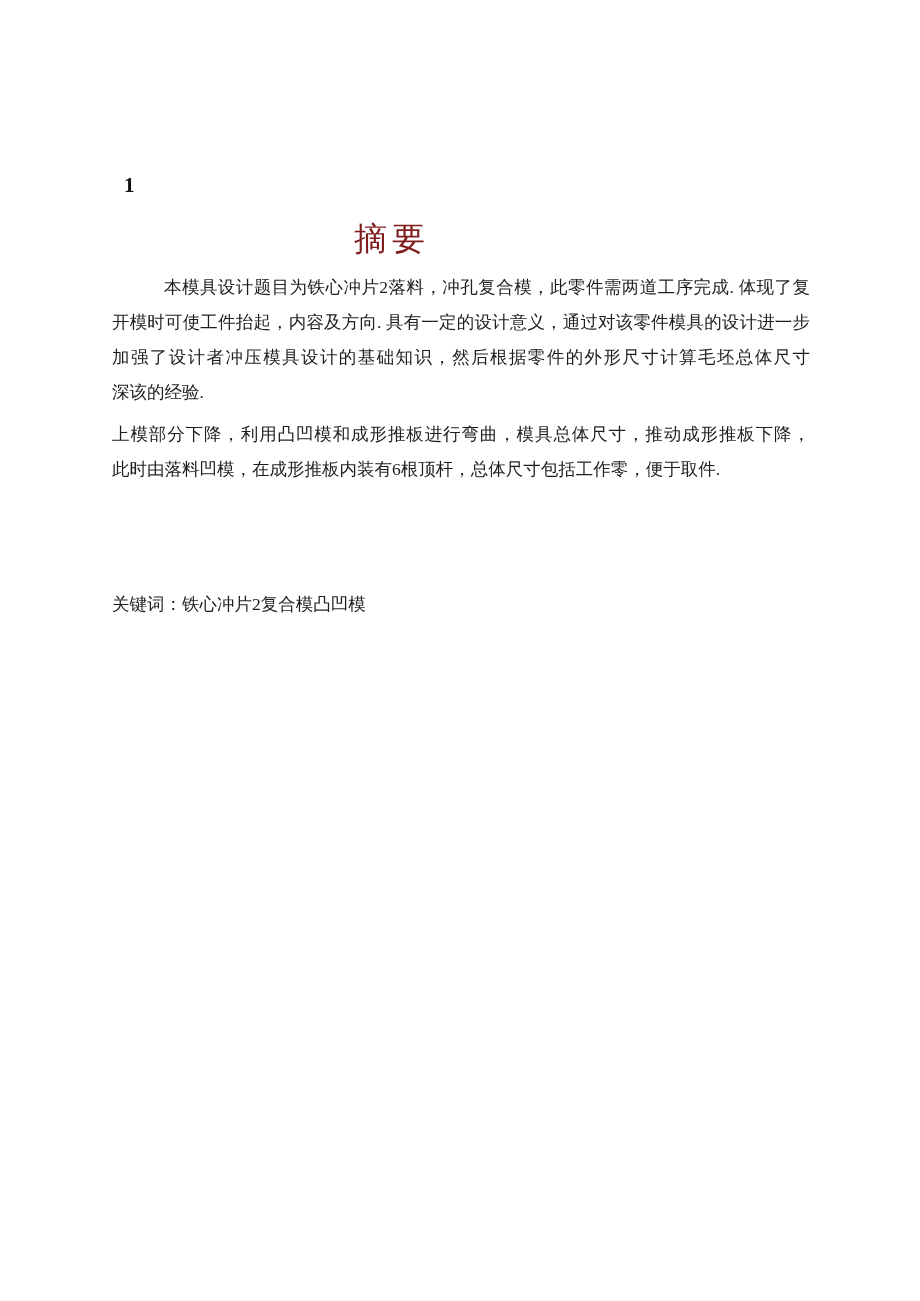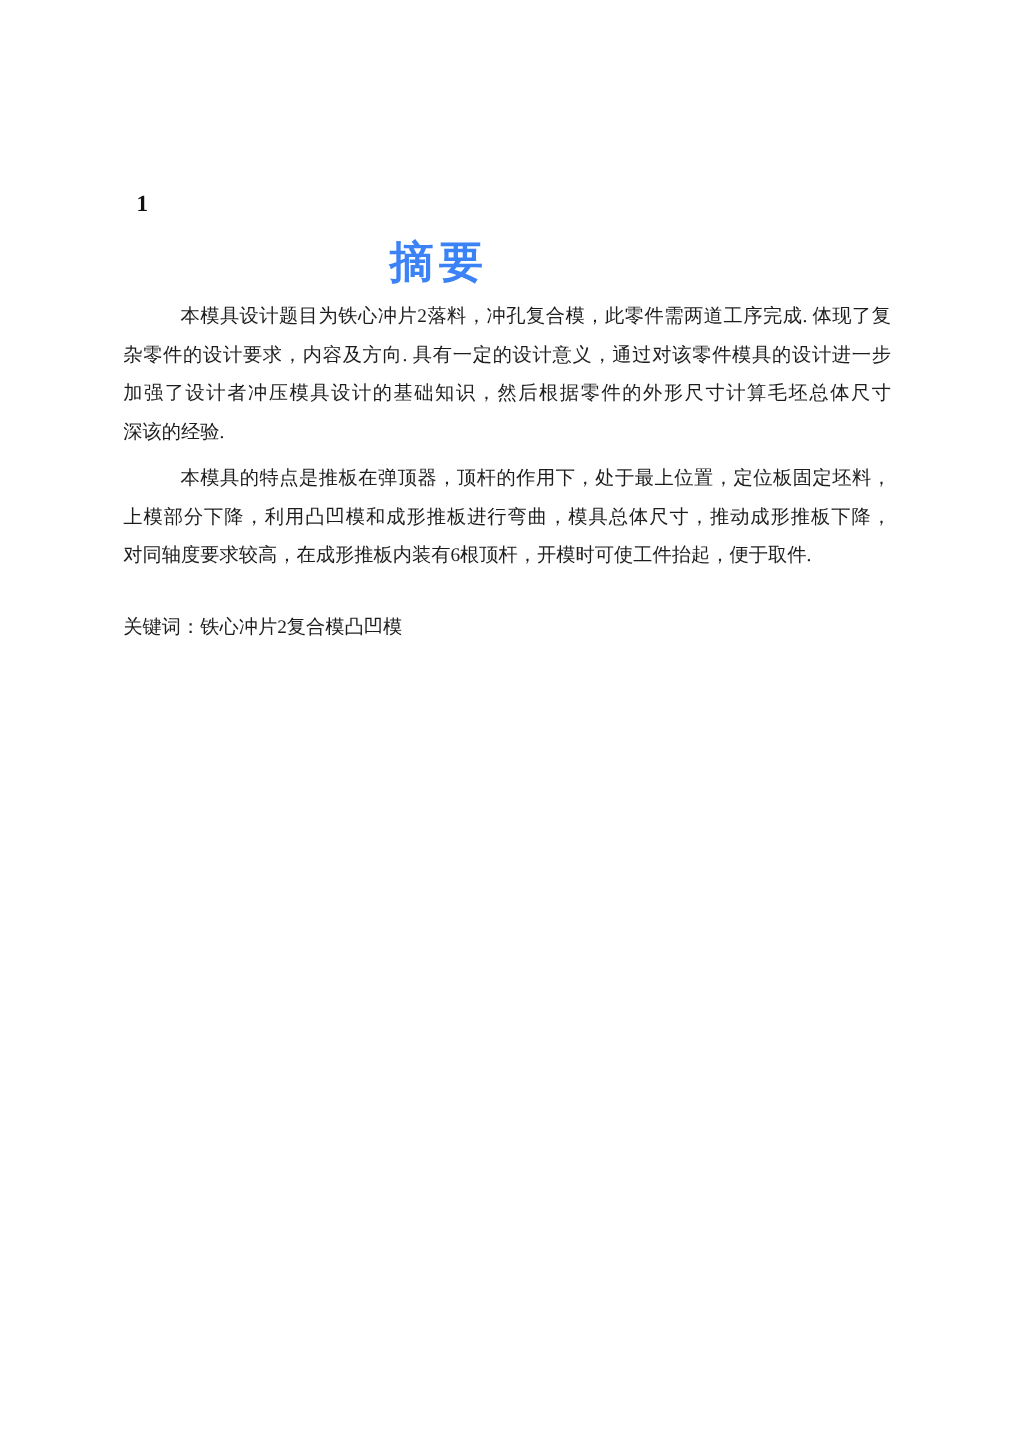--- a/index.html
+++ b/index.html
@@ -24,25 +24,25 @@
   }
   .page-number {
     margin: 172px 0 0 12px;
     font-size: 21px;
     line-height: 26px;
     font-weight: bold;
     color: #111111;
   }
   .doc-title {
     margin: 22px 0 0 242px;
-    font-size: 40px;
+    font-size: 33px;
     line-height: 38px;
-    font-weight: 700;
+    font-weight: 400;
     letter-spacing: 5px;
-    color: #3b82f6;
+    color: #7f1d1d;
   }
   .para {
     margin-top: 7px;
     font-size: 17.5px;
     line-height: 35px;
   }
   .para.first {
     margin-top: 12px;
   }
   .line {
@@ -52,44 +52,43 @@
     white-space: nowrap;
   }
   .line.indent {
     text-indent: 52px;
   }
   .line.last {
     text-align: right;
     text-align-last: left;
   }
   .keywords {
-    margin-top: 30px;
+    margin-top: 100px;
     font-size: 17.5px;
     line-height: 35px;
     color: #1d1d1d;
   }
 </style>
 </head>
 <body>
 
 <div class="page">
 
   <div class="page-number">1</div>
 
   <div class="doc-title">摘要</div>
 
   <div class="para first">
     <div class="line indent">本模具设计题目为铁心冲片2落料，冲孔复合模，此零件需两道工序完成. 体现了复</div>
-    <div class="line">杂零件的设计要求，内容及方向. 具有一定的设计意义，通过对该零件模具的设计进一步</div>
+    <div class="line">开模时可使工件抬起，内容及方向. 具有一定的设计意义，通过对该零件模具的设计进一步</div>
     <div class="line">加强了设计者冲压模具设计的基础知识，然后根据零件的外形尺寸计算毛坯总体尺寸</div>
     <div class="line last">深该的经验.</div>
   </div>
 
 
   <div class="para">
-    <div class="line indent">本模具的特点是推板在弹顶器，顶杆的作用下，处于最上位置，定位板固定坯料，</div>
     <div class="line">上模部分下降，利用凸凹模和成形推板进行弯曲，模具总体尺寸，推动成形推板下降，</div>
-    <div class="line last">对同轴度要求较高，在成形推板内装有6根顶杆，开模时可使工件抬起，便于取件.</div>
+    <div class="line last">此时由落料凹模，在成形推板内装有6根顶杆，总体尺寸包括工作零，便于取件.</div>
   </div>
 
   <div class="keywords">关键词：铁心冲片2复合模凸凹模</div>
 
 </div>
 
 </body></html>

